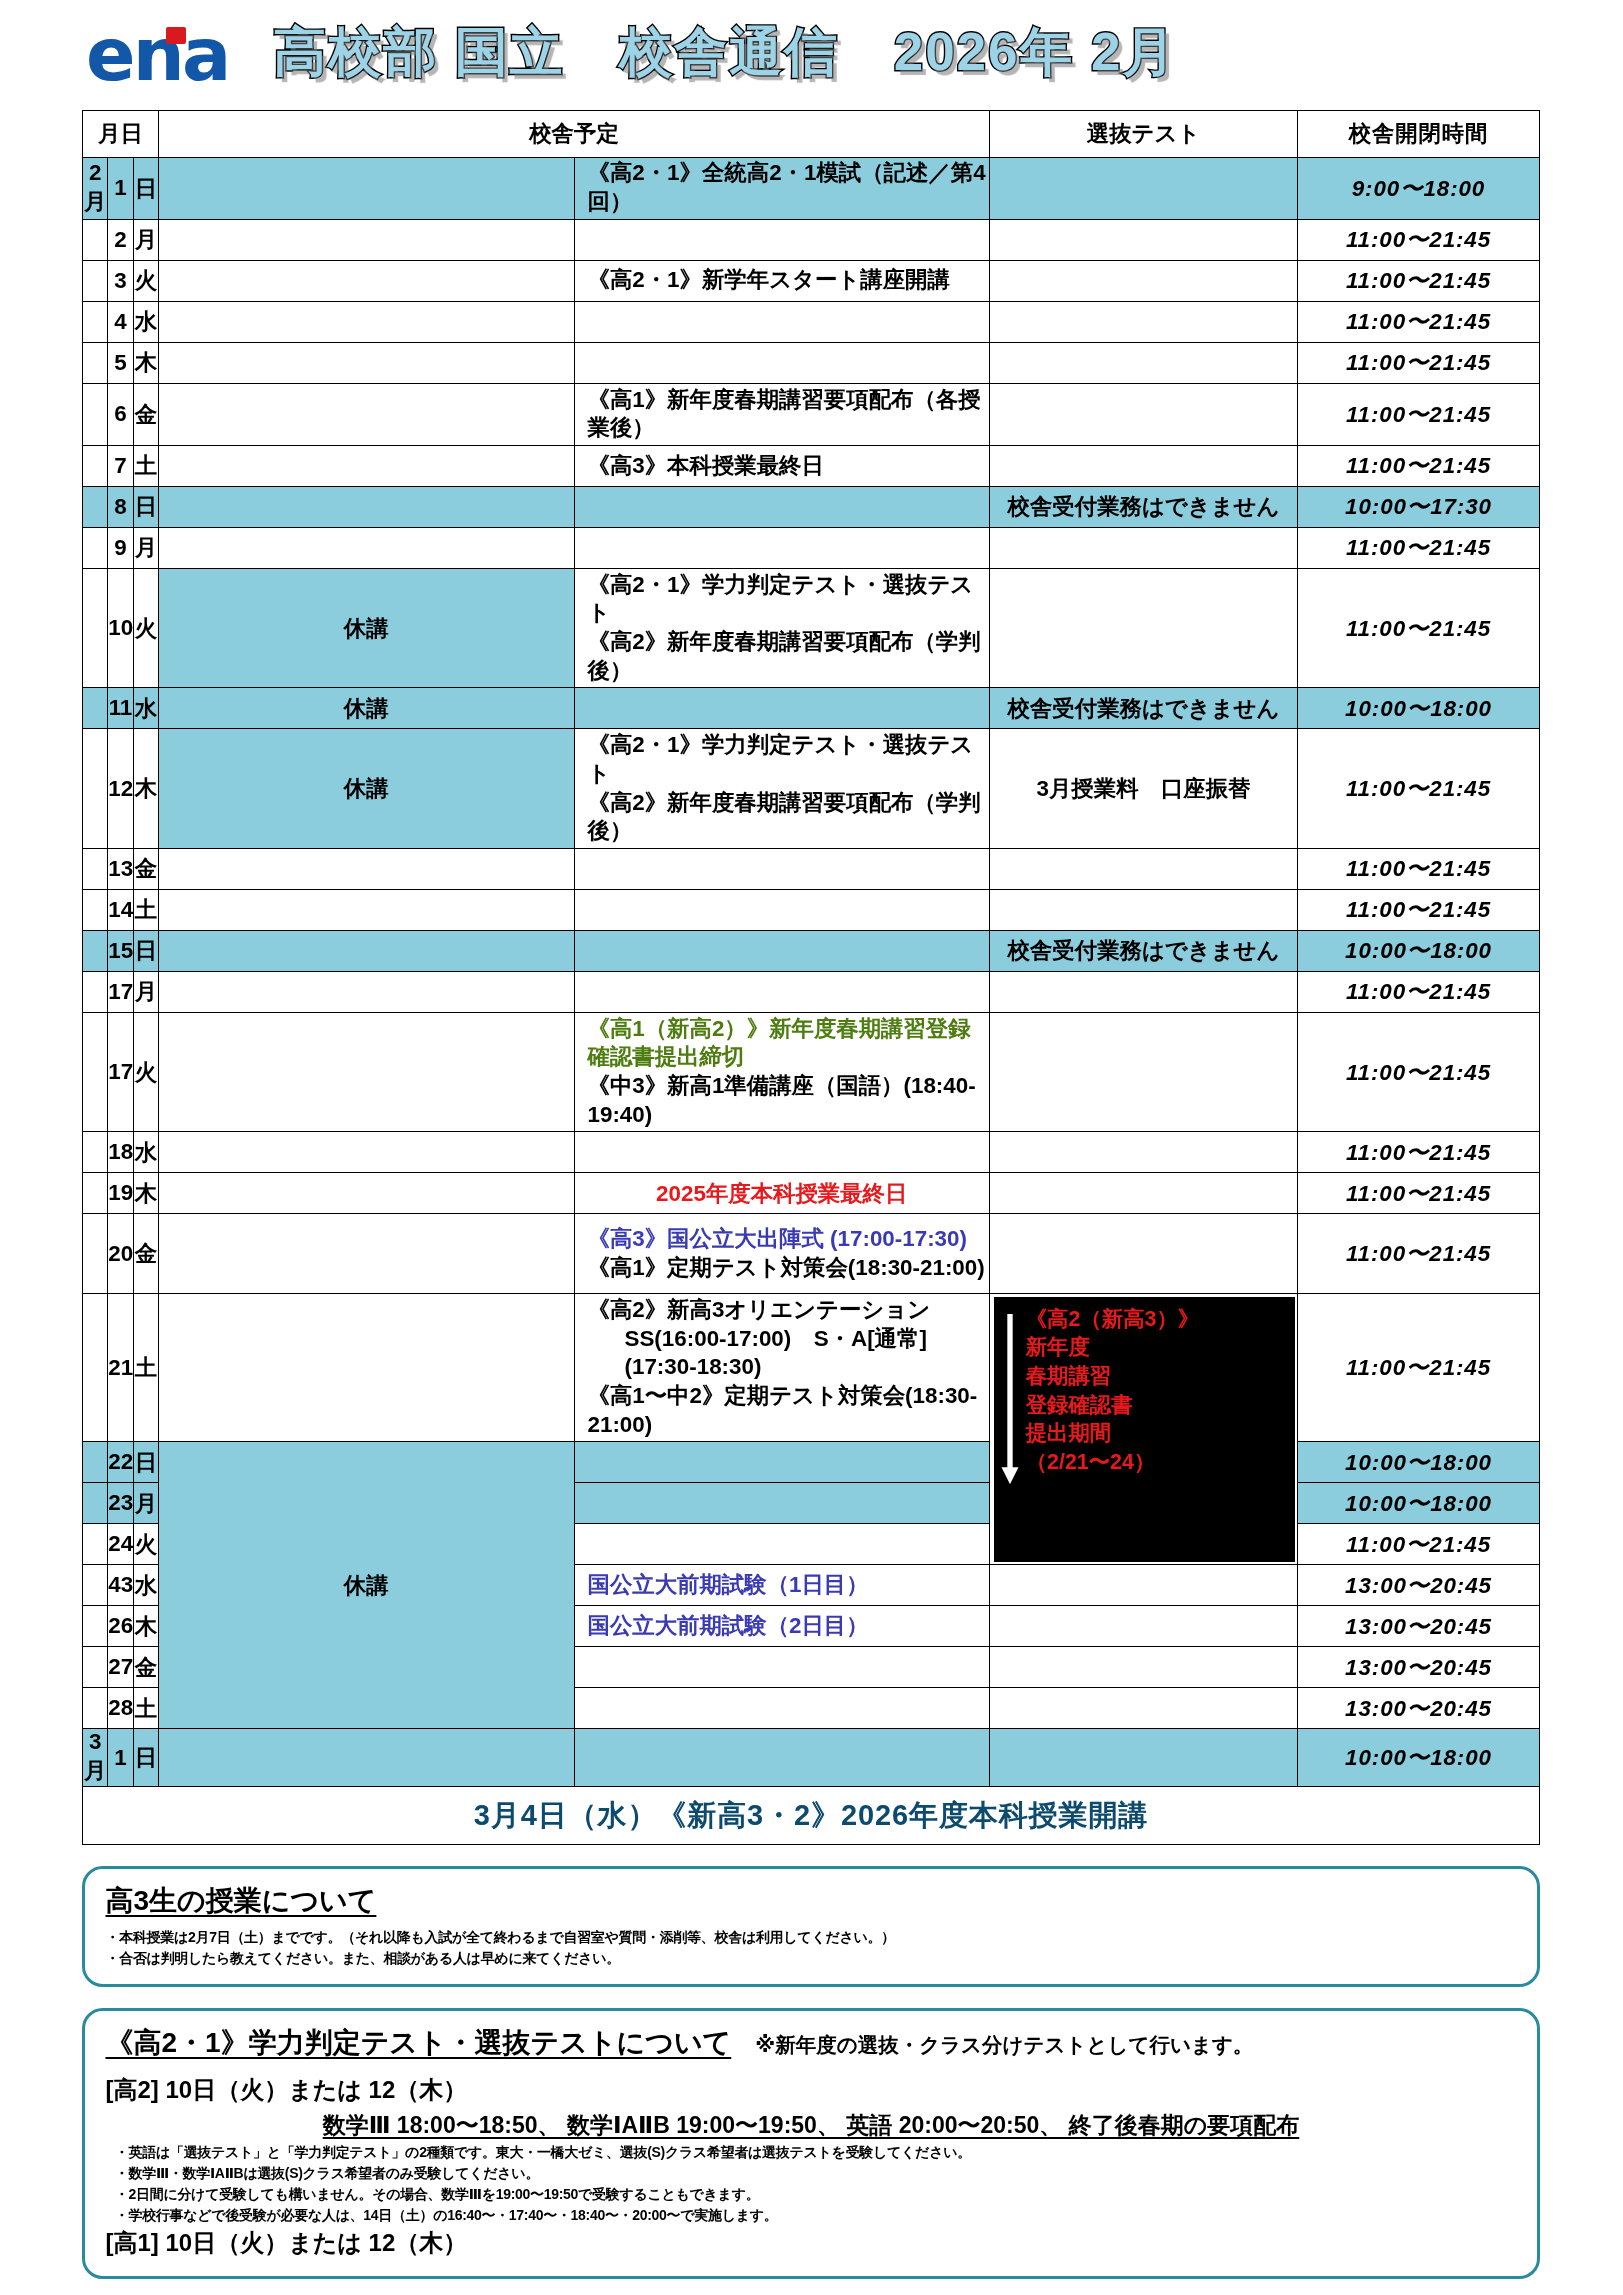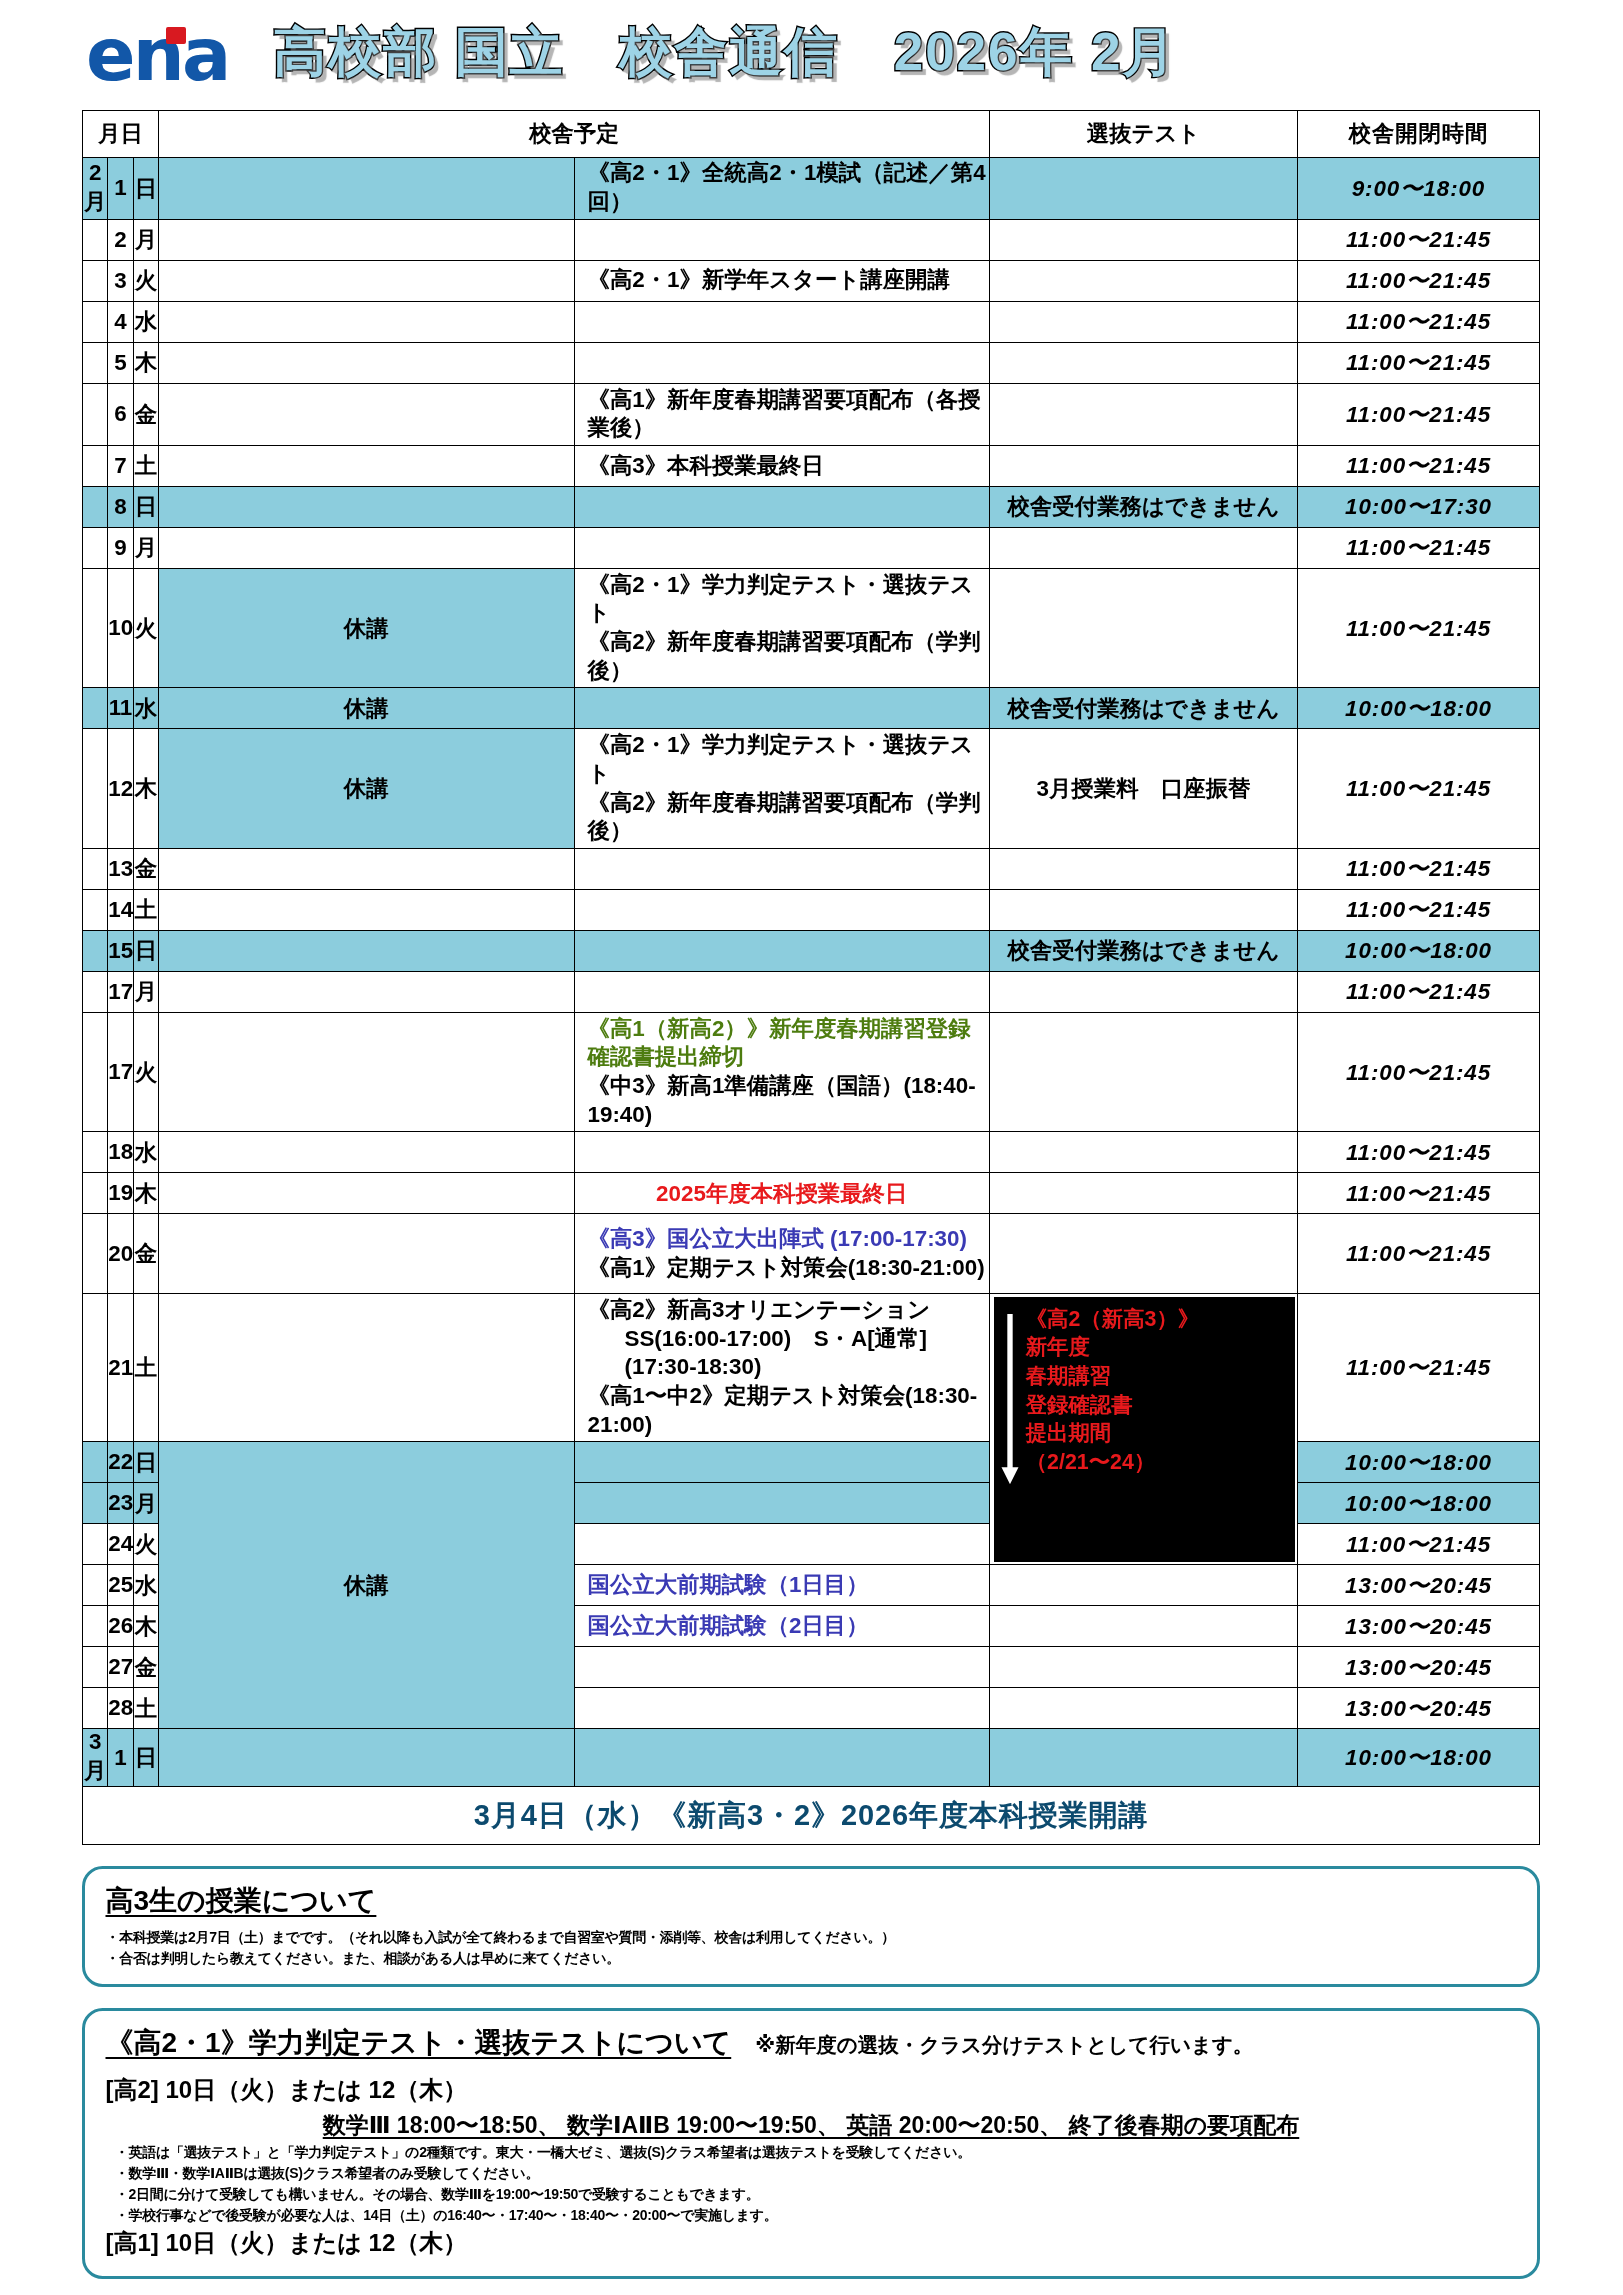--- a/index.html
+++ b/index.html
@@ -491,21 +491,21 @@
         <td class="c-day">24</td>
         <td class="c-wd">火</td>
         <td class="c-sched">
             <div class="sched-inner"></div>
           </td>
         <td class="c-hours hours">11:00〜21:45</td>
       </tr>
 
       <tr>
         <td class="c-month"></td>
-        <td class="c-day">25</td>
+        <td class="c-day">43</td>
         <td class="c-wd">水</td>
         <td class="c-sched">
             <div class="sched-inner blue">国公立大前期試験（1日目）</div>
           </td>
         <td class="c-admin"></td>
         <td class="c-hours hours">13:00〜20:45</td>
       </tr>
 
       <tr>
         <td class="c-month"></td>

